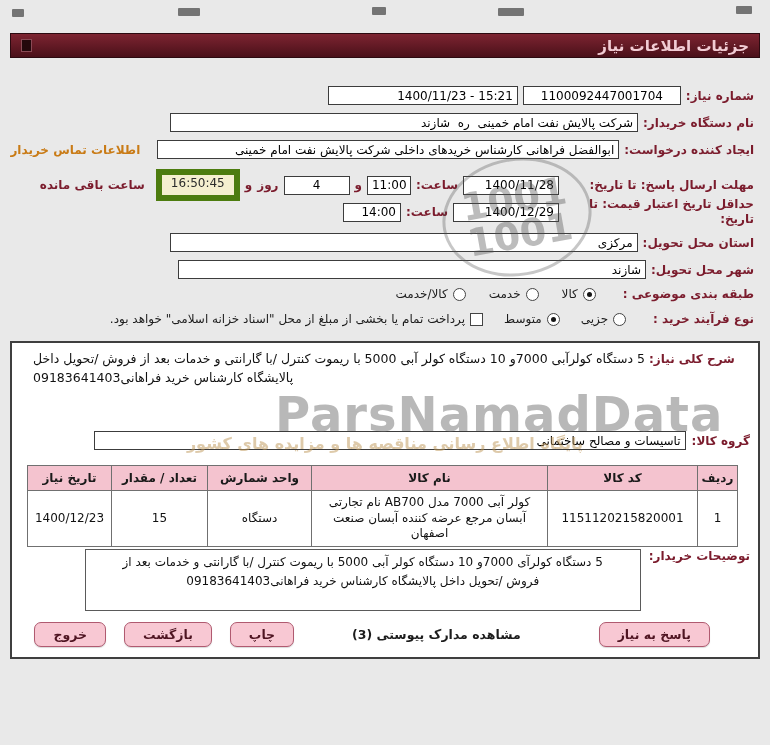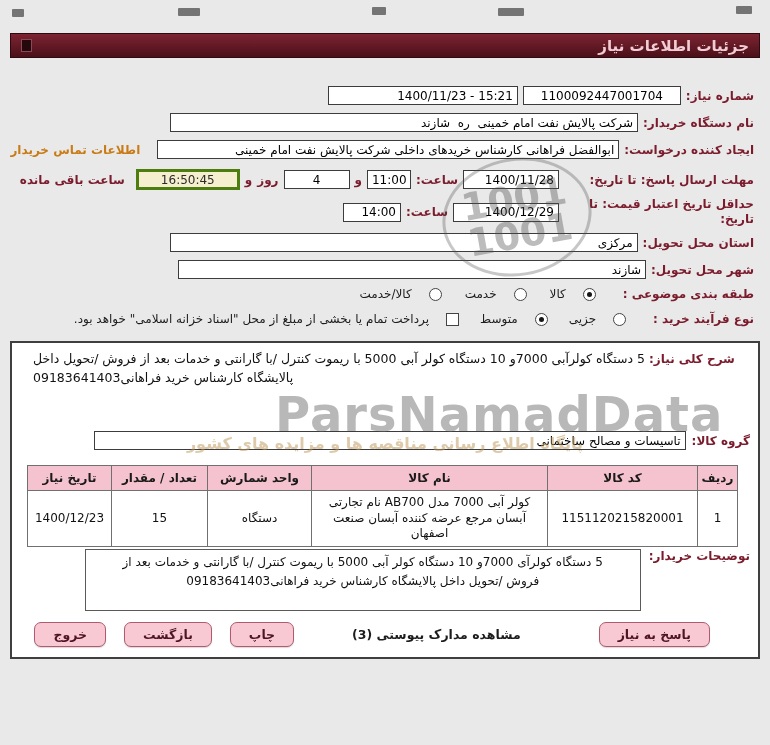--- a/index.html
+++ b/index.html
@@ -24,24 +24,24 @@
   .lbl-wrap{white-space:normal;line-height:1.25;text-align:right}
   .lbl-fixed{width:190px;text-align:right}
   .inp{
     height:19px;border:1px solid #3c3c3c;background:#fff;color:#000;
     font-family:"DejaVu Sans",sans-serif;font-size:12px;padding:0 4px;
   }
   .ltr{direction:ltr;text-align:right}
   .center{text-align:center}
   .contact-link{color:#c97b16;font-weight:bold;font-size:12px;text-decoration:none;margin-inline-start:12px;white-space:nowrap}
   .timer{
-    background:#f5efcf;border:3px solid #4d7c0f;height:21px;line-height:17px;
-    padding:0 22px;font-size:12px;color:#2b2b2b;direction:ltr;margin-inline-start:6px;
-  }
-  .opt{display:inline-flex;align-items:center;gap:17px;font-size:12px;color:#1d1d1d}
+    background:#f5efcf;border:6px solid #4d7c0f;height:32px;line-height:17px;
+    padding:0 9px;font-size:12px;color:#2b2b2b;direction:ltr;margin-inline-start:6px;
+  }
+  .opt{display:inline-flex;align-items:center;gap:5px;font-size:12px;color:#1d1d1d}
   .optlbl{white-space:nowrap}
   .radio{width:13px;height:13px;min-width:13px;border:1px solid #444;border-radius:50%;background:#fff;position:relative;display:inline-block}
   .radio[data-checked="true"]::after{content:"";position:absolute;left:3px;top:3px;right:3px;bottom:3px;background:#161616;border-radius:50%}
   .checkbox{width:13px;height:13px;min-width:13px;border:1px solid #444;background:#fff;display:inline-block}
   .mainbox{position:absolute;top:341px;right:10px;left:10px;height:318px;background:#fff;border:2px solid #3f3f3f}
   .summary{position:absolute;top:7px;right:8px;left:21px;font-size:12.5px;line-height:1.5;text-align:left}
   .sum-text{color:#111}
   .items-title{position:absolute;top:64px;right:8px;font-size:13px}
   .group-row{position:absolute;top:88px;right:8px;left:8px;display:flex;align-items:center;gap:6px}
   .items{position:absolute;top:122px;right:20px;left:20px;width:calc(100% - 40px);border-collapse:collapse;table-layout:fixed}

